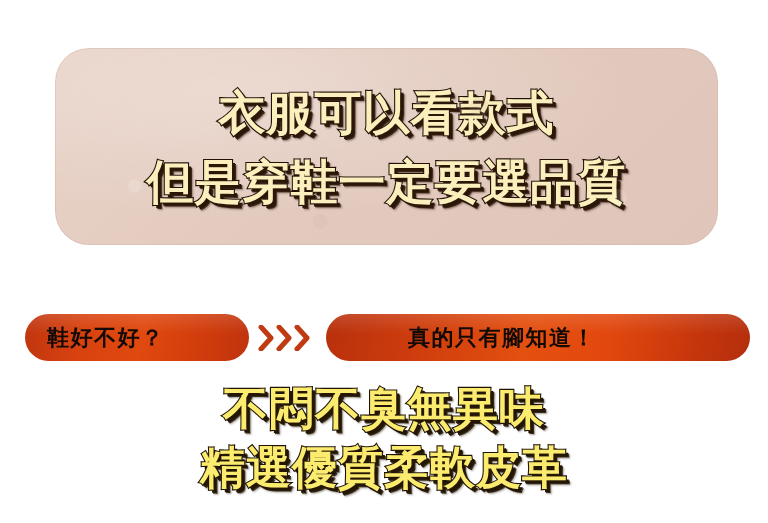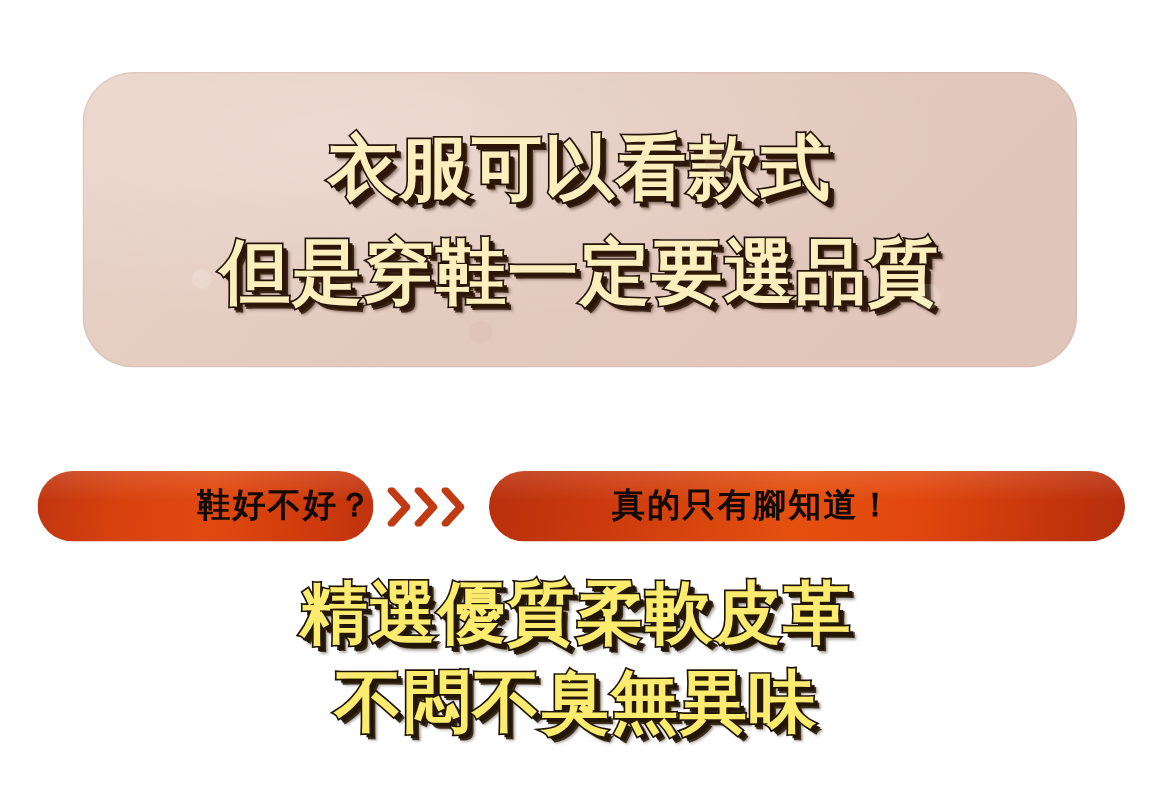--- a/index.html
+++ b/index.html
@@ -91,21 +91,21 @@
     height: 47px;
     border-radius: 24px;
     display: flex;
     align-items: center;
     box-sizing: border-box;
   }
 
   .pill-left {
     left: 25px;
     width: 224px;
-    justify-content: flex-end;
+    justify-content: flex-start;
     padding-left: 22px;
     background:
       linear-gradient(180deg, rgba(255,255,255,0.12) 0%, rgba(255,255,255,0) 42%),
       linear-gradient(100deg, #c0350f 0%, #d8420f 26%, #e0490f 52%, #d13c0c 78%, #bf330e 100%);
   }
 
   .pill-right {
     left: 326px;
     width: 424px;
     justify-content: flex-start;
@@ -197,17 +197,17 @@
       </svg>
     </div>
 
     <div class="pill pill-right">
       <span class="pill-text">真的只有腳知道！</span>
     </div>
 
   </div>
 
   <div class="footer-lines">
+    <div class="footer-line">不悶不臭無異味</div>
     <div class="footer-line">精選優質柔軟皮革</div>
-    <div class="footer-line">不悶不臭無異味</div>
   </div>
 
 </div>
 
 </body></html>

